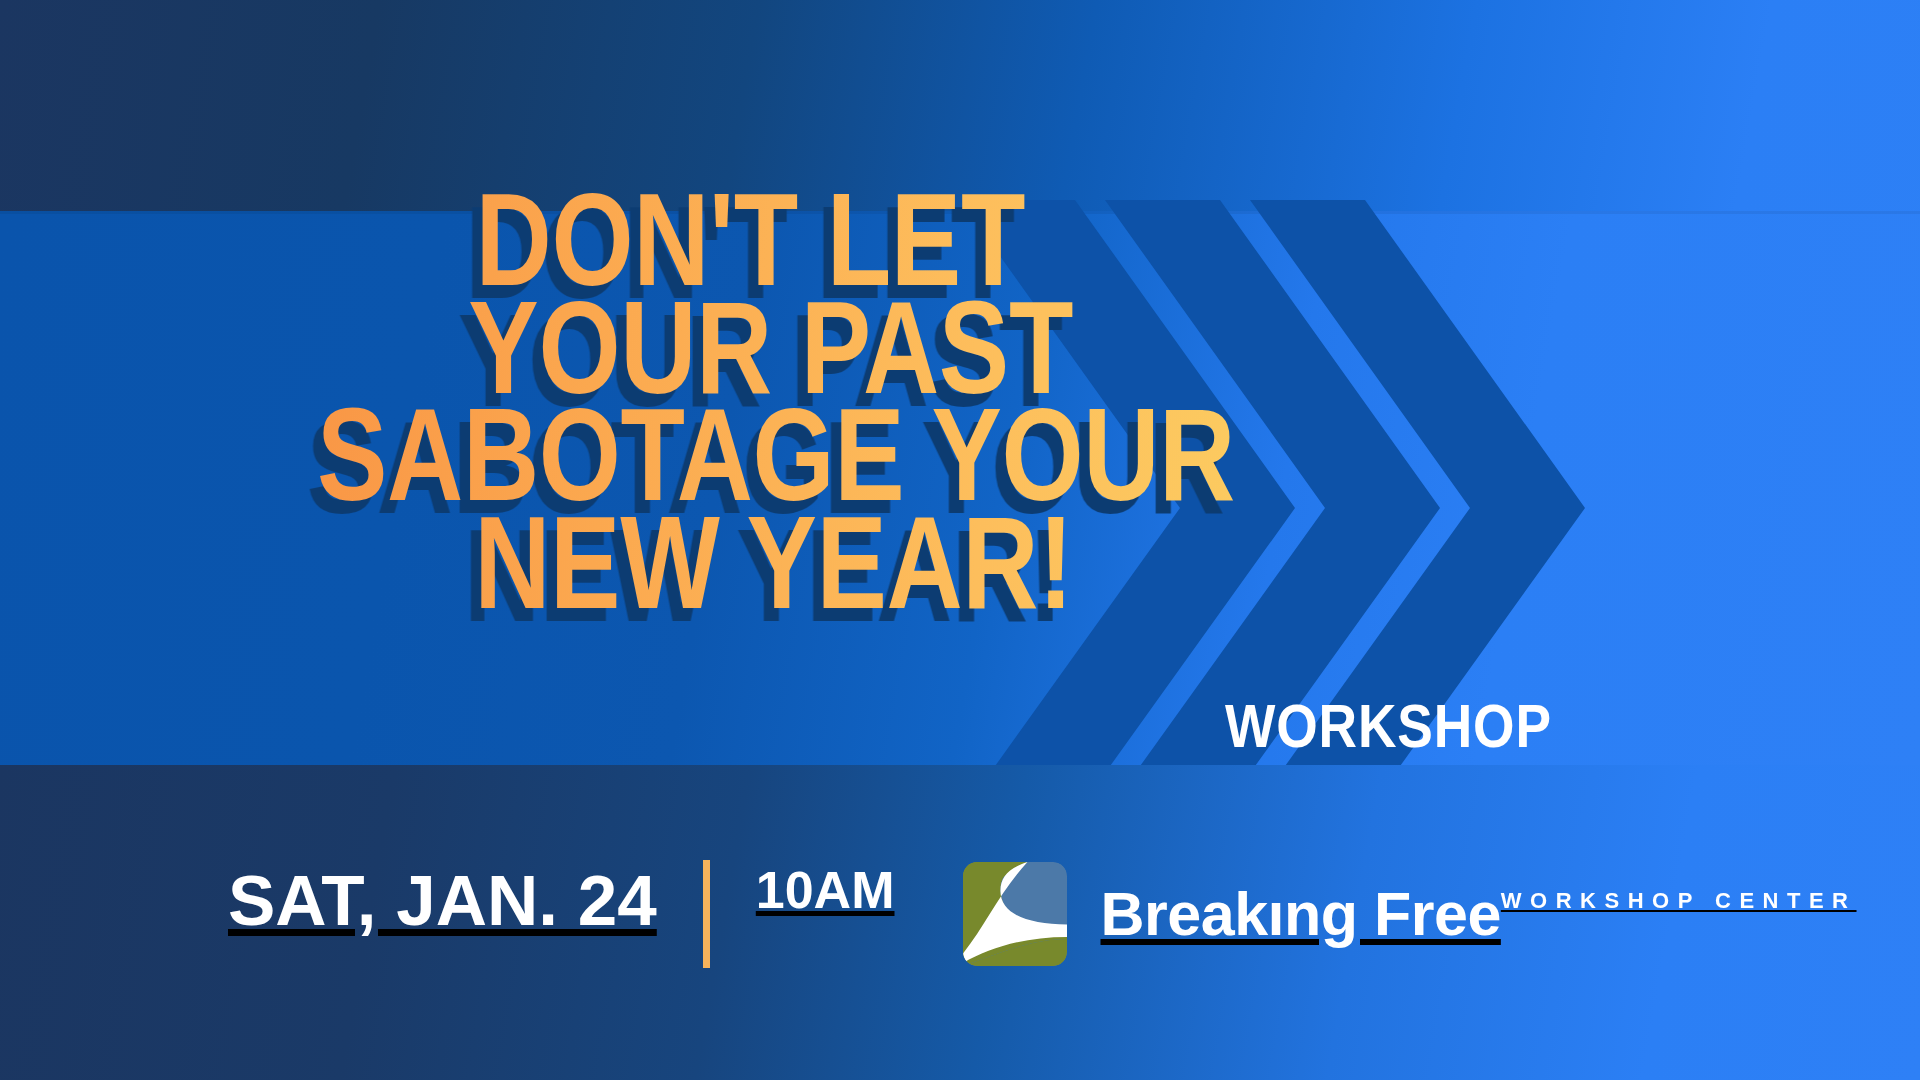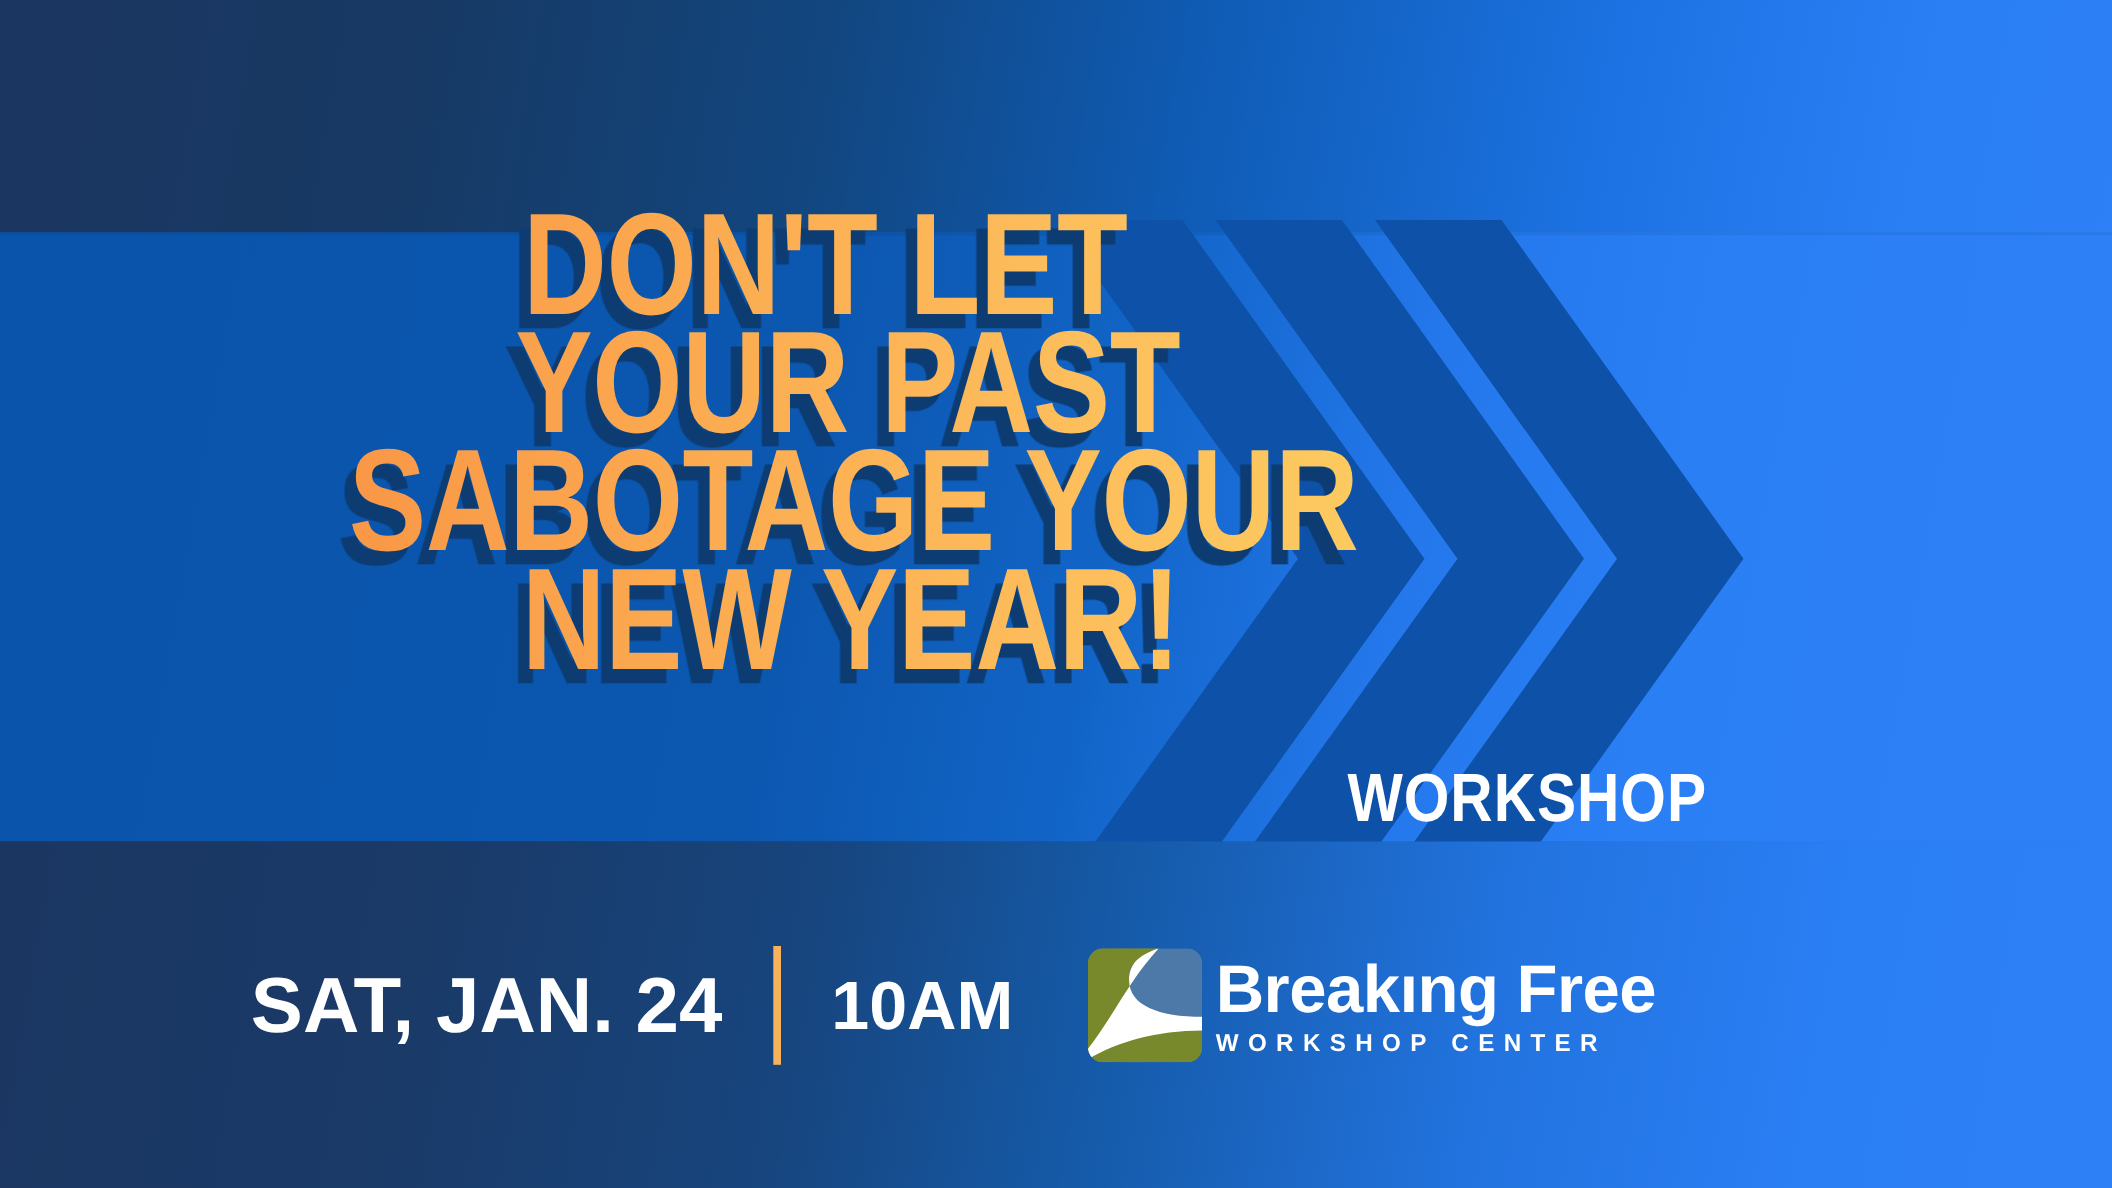--- a/index.html
+++ b/index.html
@@ -115,63 +115,63 @@
       #17457E 38%,
       #155AA8 52%,
       #2273DF 70%,
       #2B7FF5 86%,
       #2E80F6 100%);
     display:flex;
     align-items:center;
   }
   .bb-inner {
     display:flex;
-    align-items:center;
     margin-left:228px;
     margin-top:-16px;
+    text-decoration:underline;
   }
   .dateline {
     font-family:"Liberation Sans Narrow","Liberation Sans", sans-serif;
     font-weight:700;
     font-size:71px;
     color:#FFFFFF;
     letter-spacing:0px;
     white-space:nowrap;
   }
   .divider {
     width:7px; height:108px;
     background:#F7B35B;
     margin:0 46px;
     flex:0 0 auto;
   }
   .timeline {
     font-family:"Liberation Sans Narrow","Liberation Sans", sans-serif;
     font-weight:700;
-    font-size:62px;
+    font-size:52px;
     color:#FFFFFF;
     white-space:nowrap;
   }
 
   
   .logo {
     display:flex;
     align-items:center;
     margin-left:68px;
   }
   .logo-mark {
     width:104px; height:104px;
     border-radius:14px;
     overflow:hidden;
     flex:0 0 auto;
     position:relative;
   }
   .logo-words {
-    margin-left:12px;
-    display:flex;
-    flex-direction:column;
+    margin-left:34px;
+    display:flex;
+    flex-direction:row;
     justify-content:center;
   }
   .logo-name {
     font-family:"Liberation Sans", sans-serif;
     font-weight:700;
     font-size:61px;
     color:#FFFFFF;
     line-height:1.02;
     letter-spacing:-0.5px;
     white-space:nowrap;

